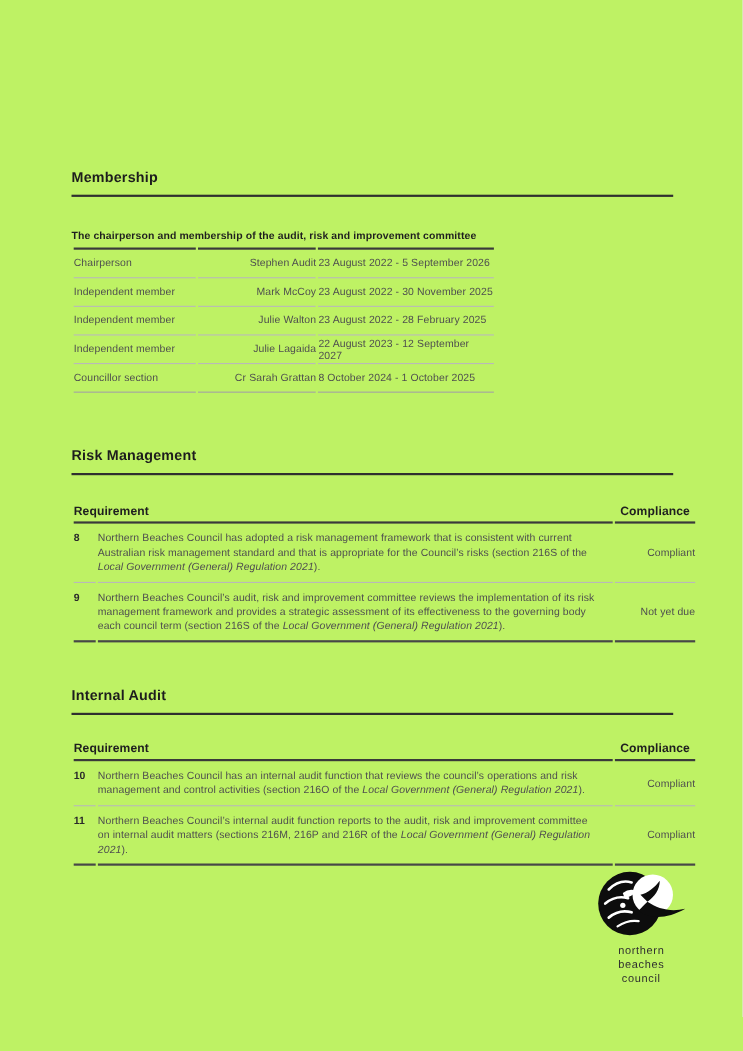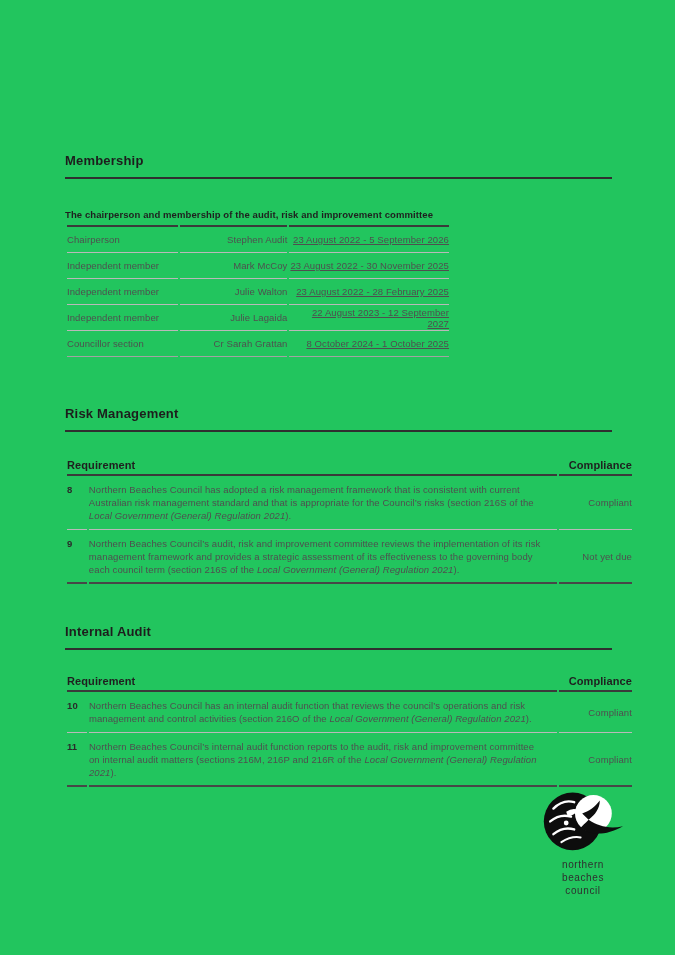--- a/index.html
+++ b/index.html
@@ -1,21 +1,21 @@
 <!DOCTYPE html>
 <html><head>
 <meta charset="utf-8">
 <style>
   html, body { margin: 0; padding: 0; background: #e8e8e8; }
   .page {
     position: relative;
     width: 675px;
     height: 955px;
     margin: 0 auto;
-    background: #22c55e;
+    background: #bef264;
     font-family: "Liberation Sans", sans-serif;
     color: #4f4f4f;
     overflow: hidden;
   }
   .content {
     position: absolute;
     left: 65px;
     top: 0;
     width: 569px;
   }
@@ -56,21 +56,21 @@
   table.membership-table td {
     height: 25px;
     vertical-align: middle;
     border-bottom: 1px solid #b9b9b9;
     padding: 0;
   }
   table.membership-table tr:first-child td { border-top: 2px solid #3a3a3a; margin-left: 32px; }
   table.membership-table tr:last-child td { border-bottom: 1px solid #a3a3a3; }
   td.cell-role { width: 109px; text-align: left; }
   td.cell-name { width: 106px; text-align: right; }
-  td.cell-term { width: 157px; text-align: right; text-decoration: underline; }
+  td.cell-term { width: 157px; text-align: left; }
 
   
   .sec-risk { margin-top: 49px; }
   .sec-internal { margin-top: 40px; }
   table.req-table {
     width: 569px;
     border-collapse: separate;
     border-spacing: 2px 0;
     font-size: 9.5px;
     line-height: 13.2px;
@@ -81,21 +81,21 @@
   table.req-table.rt-internal { margin-top: 25px; }
   table.req-table th {
     font-size: 11px;
     line-height: 12px;
     font-weight: 700;
     color: #1f1f1f;
     border-bottom: 2px solid #3a3a3a;
     padding: 0 0 3px 0;
   }
   th.h-req { text-align: left; }
-  th.h-comp { text-align: right; }
+  th.h-comp { text-align: center; }
   table.req-table td {
     vertical-align: top;
     border-bottom: 1px solid #b9b9b9;
     padding: 7px 0 6px 0;
   }
   table.req-table tr:last-child td { border-bottom: 2px solid #474747; }
   td.cell-num { width: 20px; font-weight: 700; color: #2a2a2a; }
   td.cell-text { width: 458px; padding-right: 14px !important; }
   td.cell-comp { width: 73px; text-align: right; vertical-align: middle !important; }
   .req-italic { font-style: italic; }

